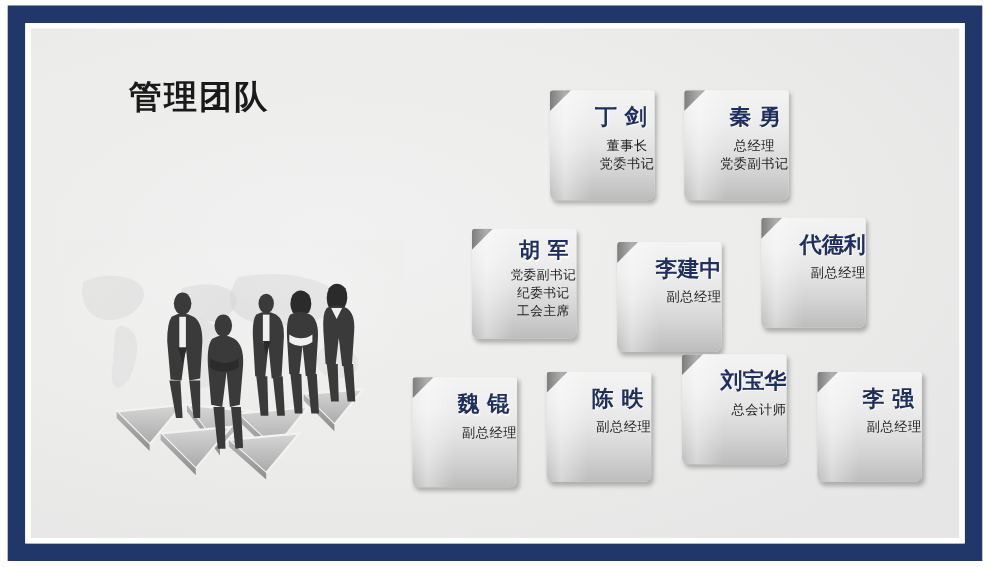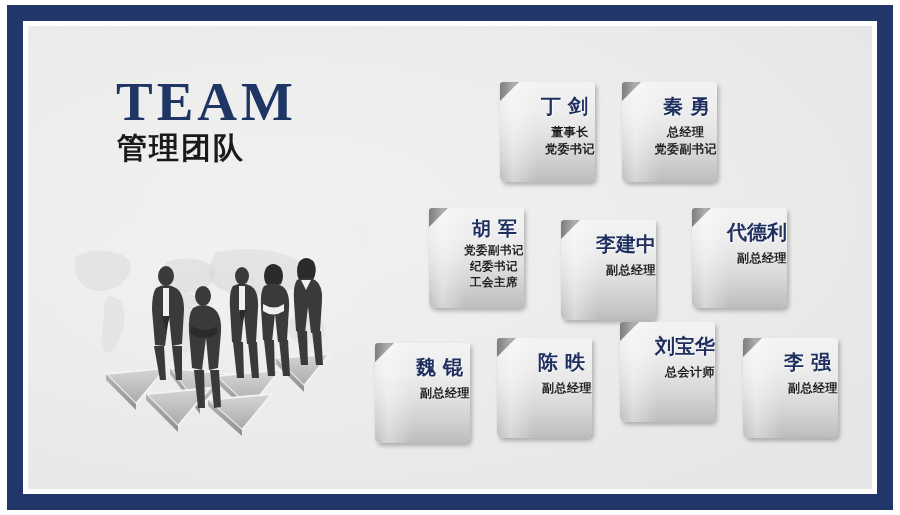--- a/index.html
+++ b/index.html
@@ -154,21 +154,21 @@
   }
   .card-name.spaced { letter-spacing: 7px; text-indent: 7px; }
   .card-titles {
     position: relative;
     z-index: 2;
     margin-top: 7px;
     text-align: center;
   }
   .card-title {
     font-family: "DejaVu Sans", "Liberation Sans", sans-serif;
-    font-weight: 700;
+    font-weight: 400;
     font-size: 12px;
     color: #1d1d1d;
     line-height: 1.45;
     letter-spacing: 0.5px;
     white-space: nowrap;
   }
   .card.dense .card-name { margin-top: 11px; font-size: 19px; margin-left: 24px; }
   .card.dense .card-titles { margin-top: 4px; }
   .card.dense .card-title { font-size: 11.5px; line-height: 1.38; }
 </style>
@@ -176,21 +176,20 @@
 <body>
 
 <div class="slide">
 
   <div class="frame-outer"></div>
   <div class="frame-inner"></div>
 
   <div class="canvas">
 
     <div class="brand">
-      <div class="brand-team">TEAM</div>
       <div class="brand-cn">管理团队</div>
     </div>
 
     <div class="illus">
       <svg viewBox="0 0 310 230" xmlns="http://www.w3.org/2000/svg" aria-hidden="true">
         <defs>
           <linearGradient id="plat" x1="0" y1="0" x2="0" y2="1">
             <stop offset="0%" stop-color="#d6d6d6"></stop>
             <stop offset="100%" stop-color="#a9a9a9"></stop>
           </linearGradient>
@@ -309,21 +308,21 @@
             <div class="card-title">纪委书记</div>
             <div class="card-title">工会主席</div>
           </div>
         </div>
         <div class="card" style="left: 533px; top: 194px;">
           <div class="card-name">李建中</div>
           <div class="card-titles">
             <div class="card-title">副总经理</div>
           </div>
         </div>
-        <div class="card" style="left: 664px; top: 182px;">
+        <div class="card" style="left: 664px; top: 172px;">
           <div class="card-name">代德利</div>
           <div class="card-titles">
             <div class="card-title">副总经理</div>
           </div>
         </div>
         <div class="card" style="left: 347px; top: 317px;">
           <div class="card-name spaced">魏锟</div>
           <div class="card-titles">
             <div class="card-title">副总经理</div>
           </div>

